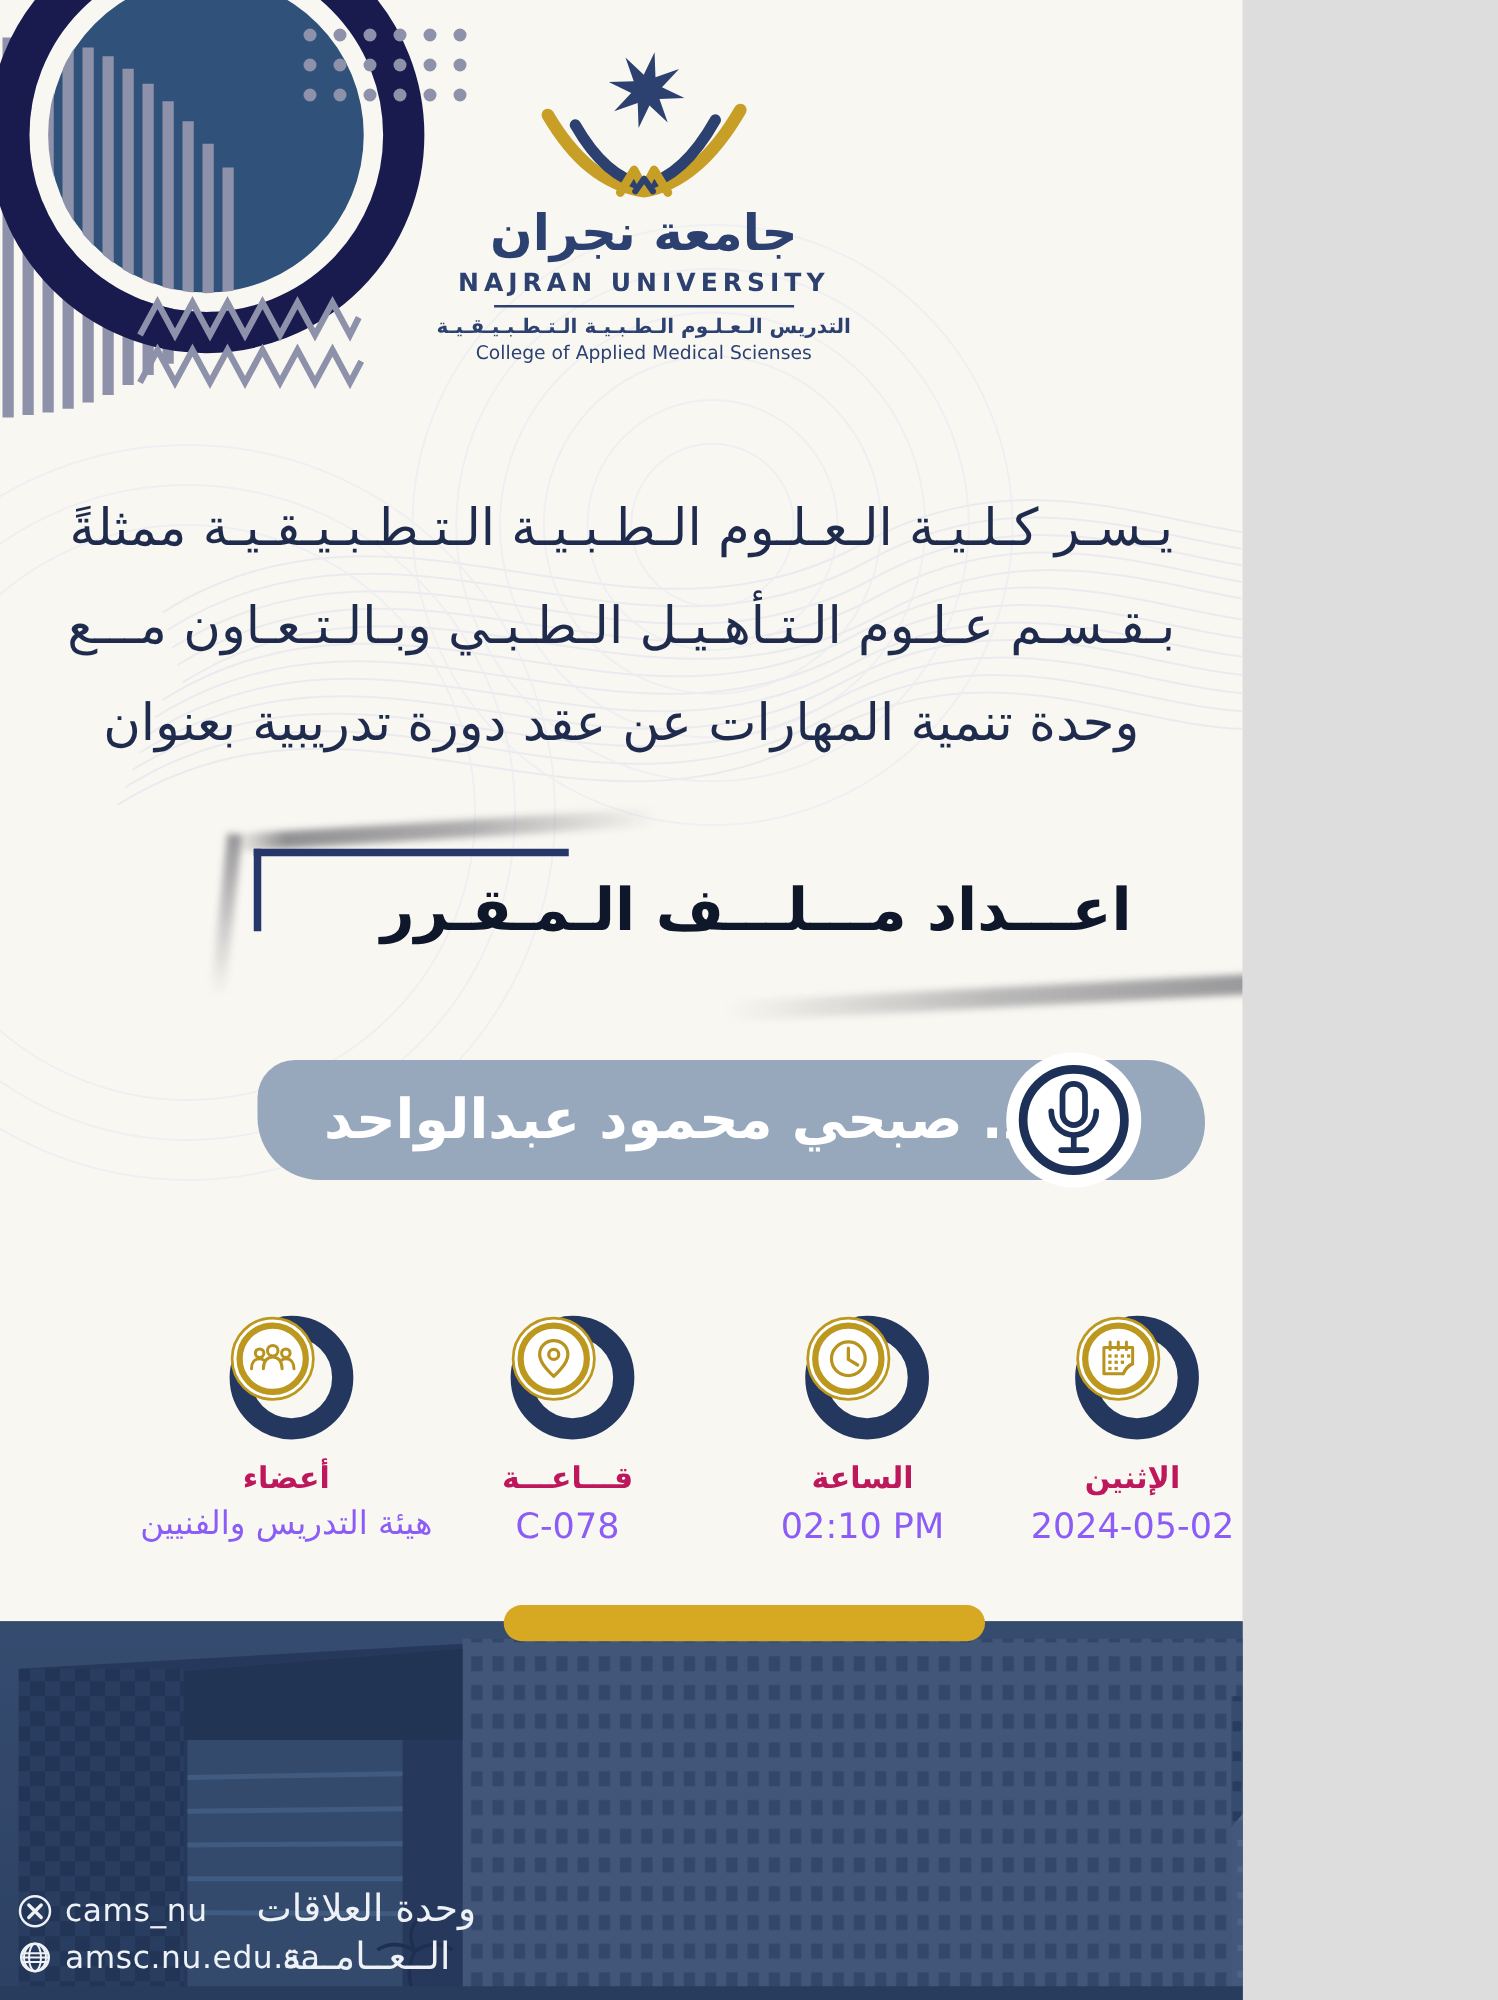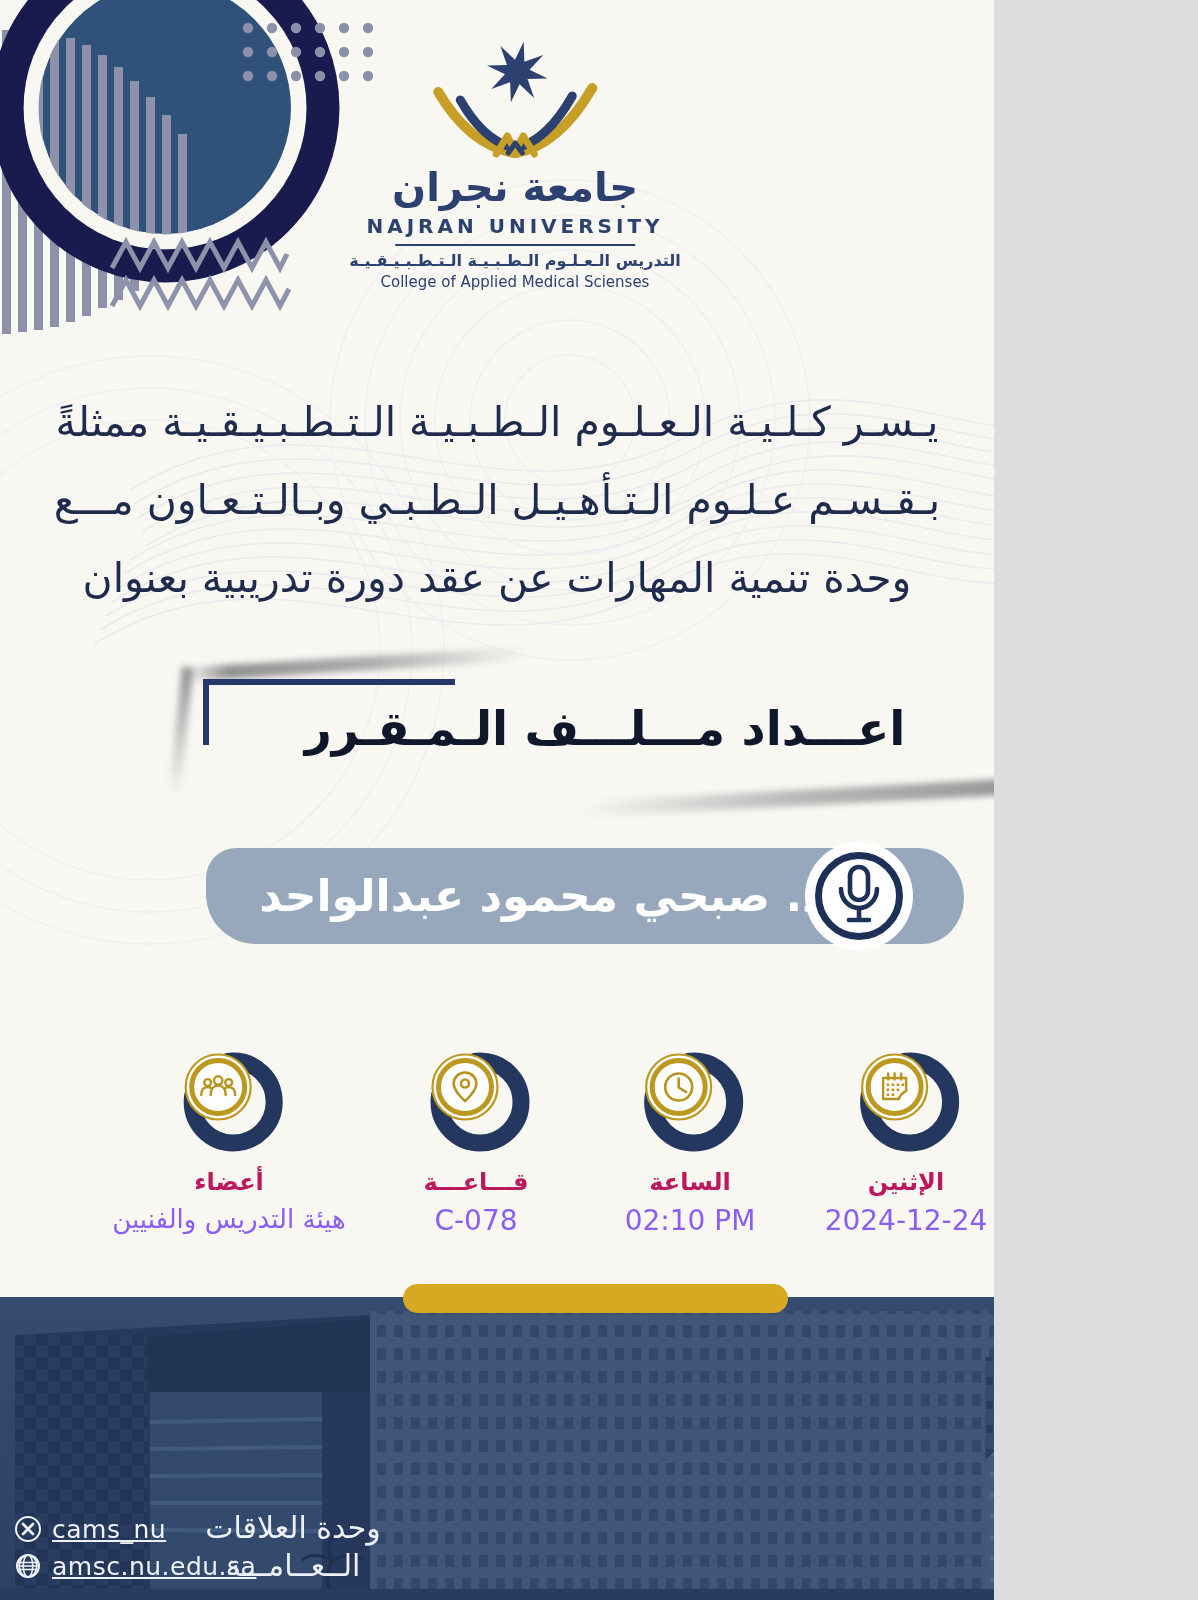--- a/index.html
+++ b/index.html
@@ -63,21 +63,21 @@
   
   .gold-bar { position:absolute; left:403px; top:1284px; width:385px; height:29px;
               border-radius:15px; background:#d7a821; z-index:5; }
 
   
   .photo { position:absolute; left:0; top:1297px; width:1198px; height:303px; background:#32486d; z-index:1; overflow:hidden; }
   .photo-overlay { position:absolute; inset:0; background:rgba(36,54,88,.38); }
   .f-unit { position:absolute; left:205px; top:212px; width:176px; text-align:center;
             color:#eef2f7; font-size:30px; line-height:38px; }
   .f-social { position:absolute; left:14px; top:218px; color:#eef2f7; }
-  .f-row { display:flex; align-items:flex-start; gap:10px; height:28px; margin-bottom:9px;text-decoration:underline; }
+  .f-row { display:flex; align-items:flex-end; gap:10px; height:28px; margin-bottom:9px; }
   .f-row span { font-size:25px; letter-spacing:.5px; }
 
   [dir="rtl"] { direction:rtl; }
 </style>
 </head>
 <body>
 
 <div class="poster">
 
   <svg class="bg-waves" width="1198" height="1600" viewBox="0 0 1198 1600">
@@ -221,21 +221,21 @@
           <circle cx="34.5" cy="40.5" r="3.4"></circle>
           <path d="M28,53 c0,-5 2.6,-8 6.5,-8 c1.3,0 2.5,.4 3.5,1.2"></path>
           <circle cx="55.5" cy="40.5" r="3.4"></circle>
           <path d="M62,53 c0,-5 -2.6,-8 -6.5,-8 c-1.3,0 -2.5,.4 -3.5,1.2"></path>
         </g>
       </svg>
       <div class="d-label" dir="rtl">أعضاء</div>
       <div class="d-value ar" dir="rtl">هيئة التدريس والفنيين</div>
     </div>
 
-    <div class="d-col" style="left:476px">
+    <div class="d-col" style="left:454px">
       <svg width="112" height="112" viewBox="0 0 112 112">
         <circle cx="60" cy="60" r="41" fill="none" stroke="#24375f" stroke-width="17" stroke-dasharray="135.9 51.5 70.1 0" stroke-linecap="round"></circle>
         <circle cx="45" cy="45" r="32.5" fill="#ffffff" stroke="#bd981f" stroke-width="2.2"></circle>
         <circle cx="45" cy="45" r="26.5" fill="none" stroke="#bd981f" stroke-width="5"></circle>
         <g fill="none" stroke="#b8931d" stroke-width="2.6" stroke-linecap="round">
           <path d="M45,30.5 c-6.5,0 -11.3,4.9 -11.3,11 c0,8 11.3,17.5 11.3,17.5 s11.3,-9.5 11.3,-17.5 c0,-6.1 -4.8,-11 -11.3,-11 Z"></path>
           <circle cx="45" cy="41.5" r="4"></circle>
         </g>
       </svg>
       <div class="d-label" dir="rtl">قـــاعـــة</div>
@@ -274,21 +274,21 @@
           <rect x="47" y="41.5" width="2.6" height="2.6"></rect>
             <rect x="52" y="41.5" width="2.6" height="2.6"></rect>
           <rect x="37" y="46.5" width="2.6" height="2.6"></rect>
             <rect x="42" y="46.5" width="2.6" height="2.6"></rect>
           <rect x="47" y="46.5" width="2.6" height="2.6"></rect>
           <rect x="37" y="51.5" width="2.6" height="2.6"></rect>
             <rect x="42" y="51.5" width="2.6" height="2.6"></rect>
         </g>
       </svg>
       <div class="d-label" dir="rtl">الإثنين</div>
-      <div class="d-value" dir="ltr">2024-12-24</div>
+      <div class="d-value" dir="ltr">2024-05-02</div>
     </div>
   </section>
 
   <div class="gold-bar"></div>
 
   <footer class="photo">
     <svg width="1198" height="303" viewBox="0 0 1198 303">
       <defs>
         <pattern id="chk" width="24" height="24" patternUnits="userSpaceOnUse">
           <rect width="24" height="24" fill="#2c4166"></rect>

